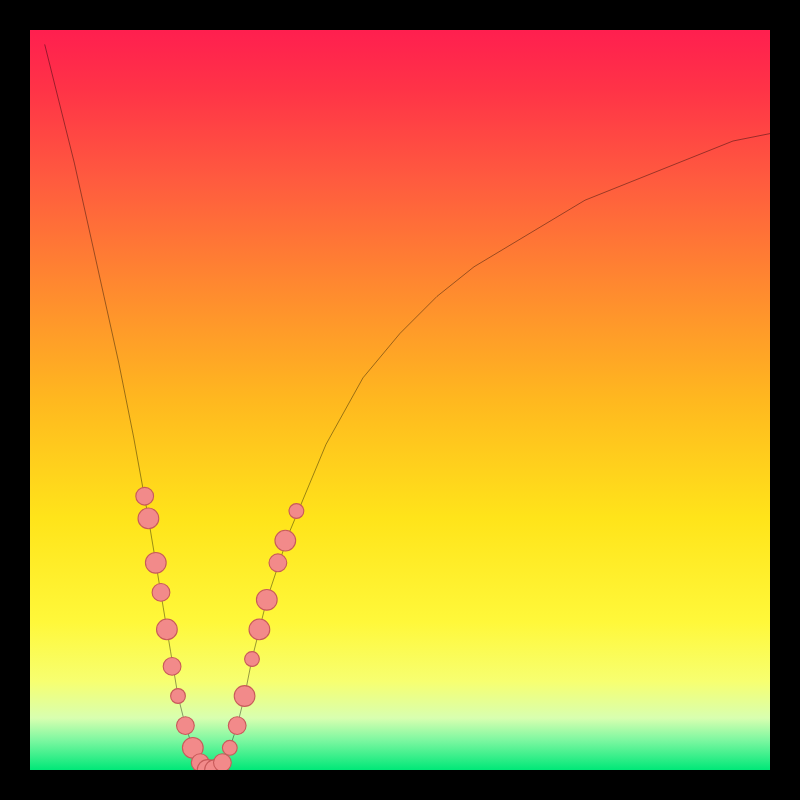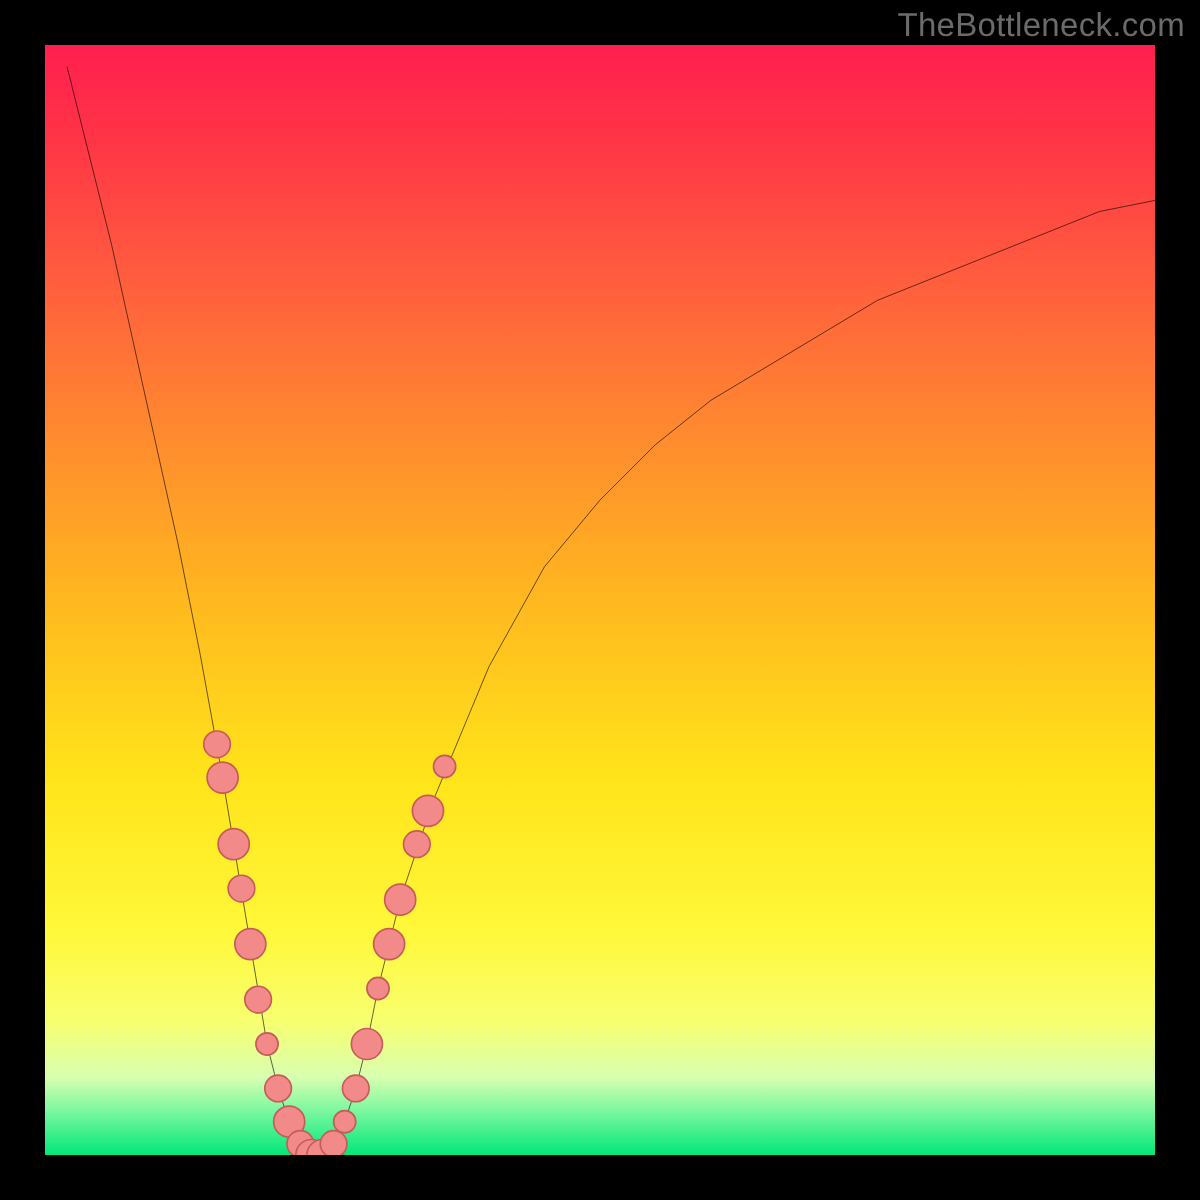--- a/index.html
+++ b/index.html
@@ -82,14 +82,13 @@
         <circle cx="28.00" cy="94.00" r="1.2" fill="#f28a8a" stroke="#c85a5a" stroke-width="0.15"></circle>
         <circle cx="29.00" cy="90.00" r="1.4" fill="#f28a8a" stroke="#c85a5a" stroke-width="0.15"></circle>
         <circle cx="30.00" cy="85.00" r="1" fill="#f28a8a" stroke="#c85a5a" stroke-width="0.15"></circle>
         <circle cx="31.00" cy="81.00" r="1.4" fill="#f28a8a" stroke="#c85a5a" stroke-width="0.15"></circle>
         <circle cx="32.00" cy="77.00" r="1.4" fill="#f28a8a" stroke="#c85a5a" stroke-width="0.15"></circle>
         <circle cx="33.50" cy="72.00" r="1.2" fill="#f28a8a" stroke="#c85a5a" stroke-width="0.15"></circle>
         <circle cx="34.50" cy="69.00" r="1.4" fill="#f28a8a" stroke="#c85a5a" stroke-width="0.15"></circle>
         <circle cx="36.00" cy="65.00" r="1" fill="#f28a8a" stroke="#c85a5a" stroke-width="0.15"></circle>
       </g>
   </svg>
-  <div class="watermark">TheBottleneck.com</div>
 </div>
 
 </body></html>

